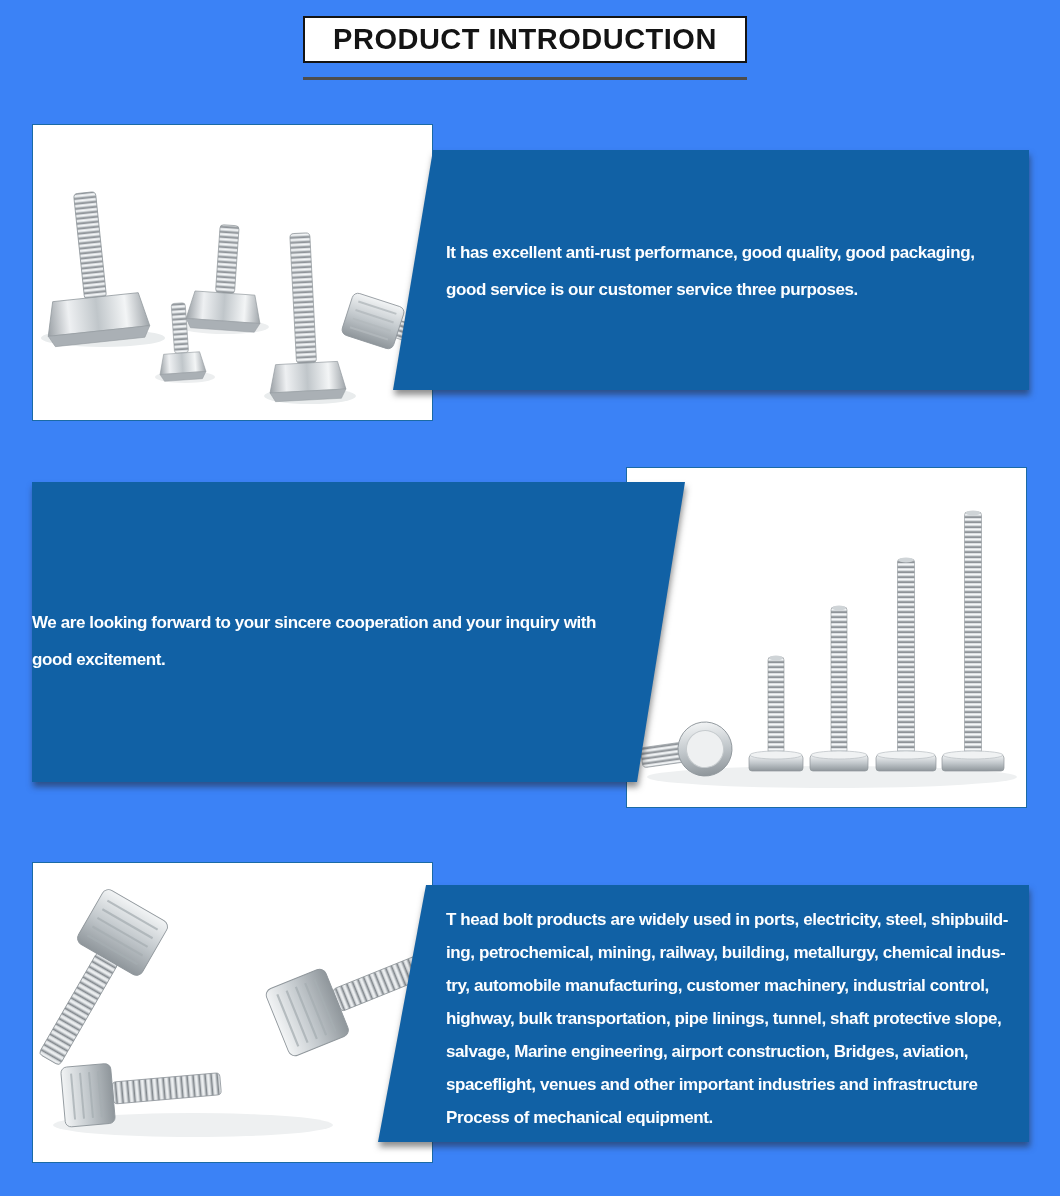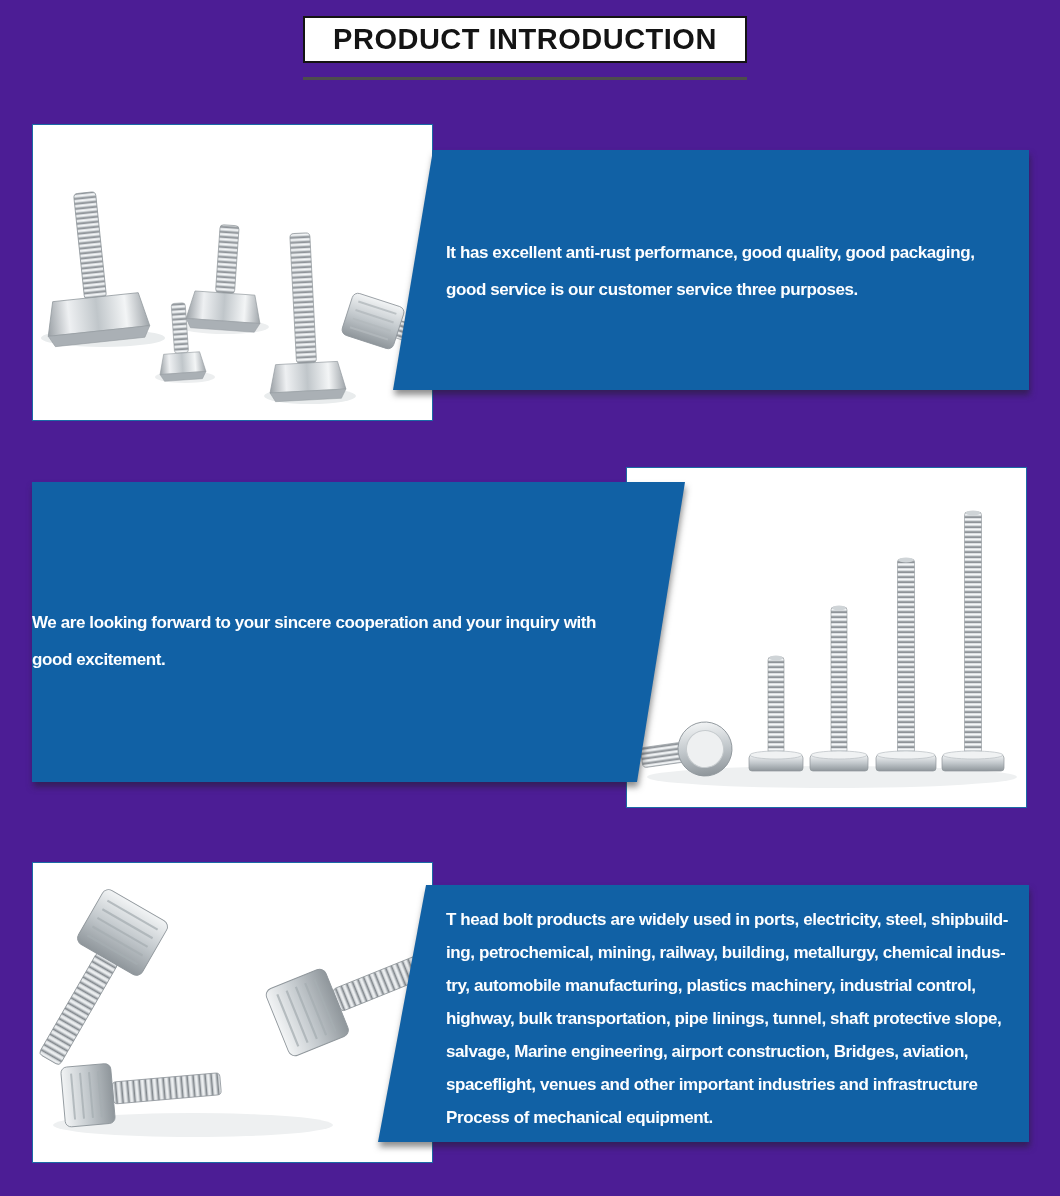--- a/index.html
+++ b/index.html
@@ -1,18 +1,18 @@
 <!DOCTYPE html>
 <html style="--panel-blue: #1161a5; --photo-border: #1b6aa5; --header-text: #141414; --header-border: #141414; --underline: #4d4d4d; --panel-text: #fdfeff;"><head>
 <meta charset="utf-8">
 <style>
   html,body{margin:0;padding:0;background:#ffffff;}
   .page{
     position:relative;width:1060px;height:1196px;margin:0 auto;
-    background:#4c1d95;overflow:hidden;
+    background:#3b82f6;overflow:hidden;
     font-family:"Liberation Sans", sans-serif;
   }
   
   .header-box{
     position:absolute;left:303px;top:16px;width:444px;height:47px;
     box-sizing:border-box;border:2px solid var(--header-border,#141414);
     display:flex;align-items:center;justify-content:center;background:#fff;
   }
   .header-title{
     font-size:29px;font-weight:bold;letter-spacing:.5px;
@@ -212,20 +212,20 @@
         <path d="M-23 -18 H23 M-23 -9 H23 M-23 0 H23 M-23 9 H23" stroke="#a6adb2" stroke-width="2" opacity=".75" fill="none"></path>
       </g>
     </svg>
   </div>
   <div class="panel-wrap wrap3">
     <div class="panel"></div>
   </div>
   <div class="panel-text text3">
     <div class="line">T head bolt products are widely used in ports, electricity, steel, shipbuild-</div>
     <div class="line">ing, petrochemical, mining, railway, building, metallurgy, chemical indus-</div>
-    <div class="line">try, automobile manufacturing, plastics machinery, industrial control,</div>
+    <div class="line">try, automobile manufacturing, customer machinery, industrial control,</div>
     <div class="line">highway, bulk transportation, pipe linings, tunnel, shaft protective slope,</div>
     <div class="line">salvage, Marine engineering, airport construction, Bridges, aviation,</div>
     <div class="line">spaceflight, venues and other important industries and infrastructure</div>
     <div class="line">Process of mechanical equipment.</div>
   </div>
 
 </div>
 
 </body></html>

